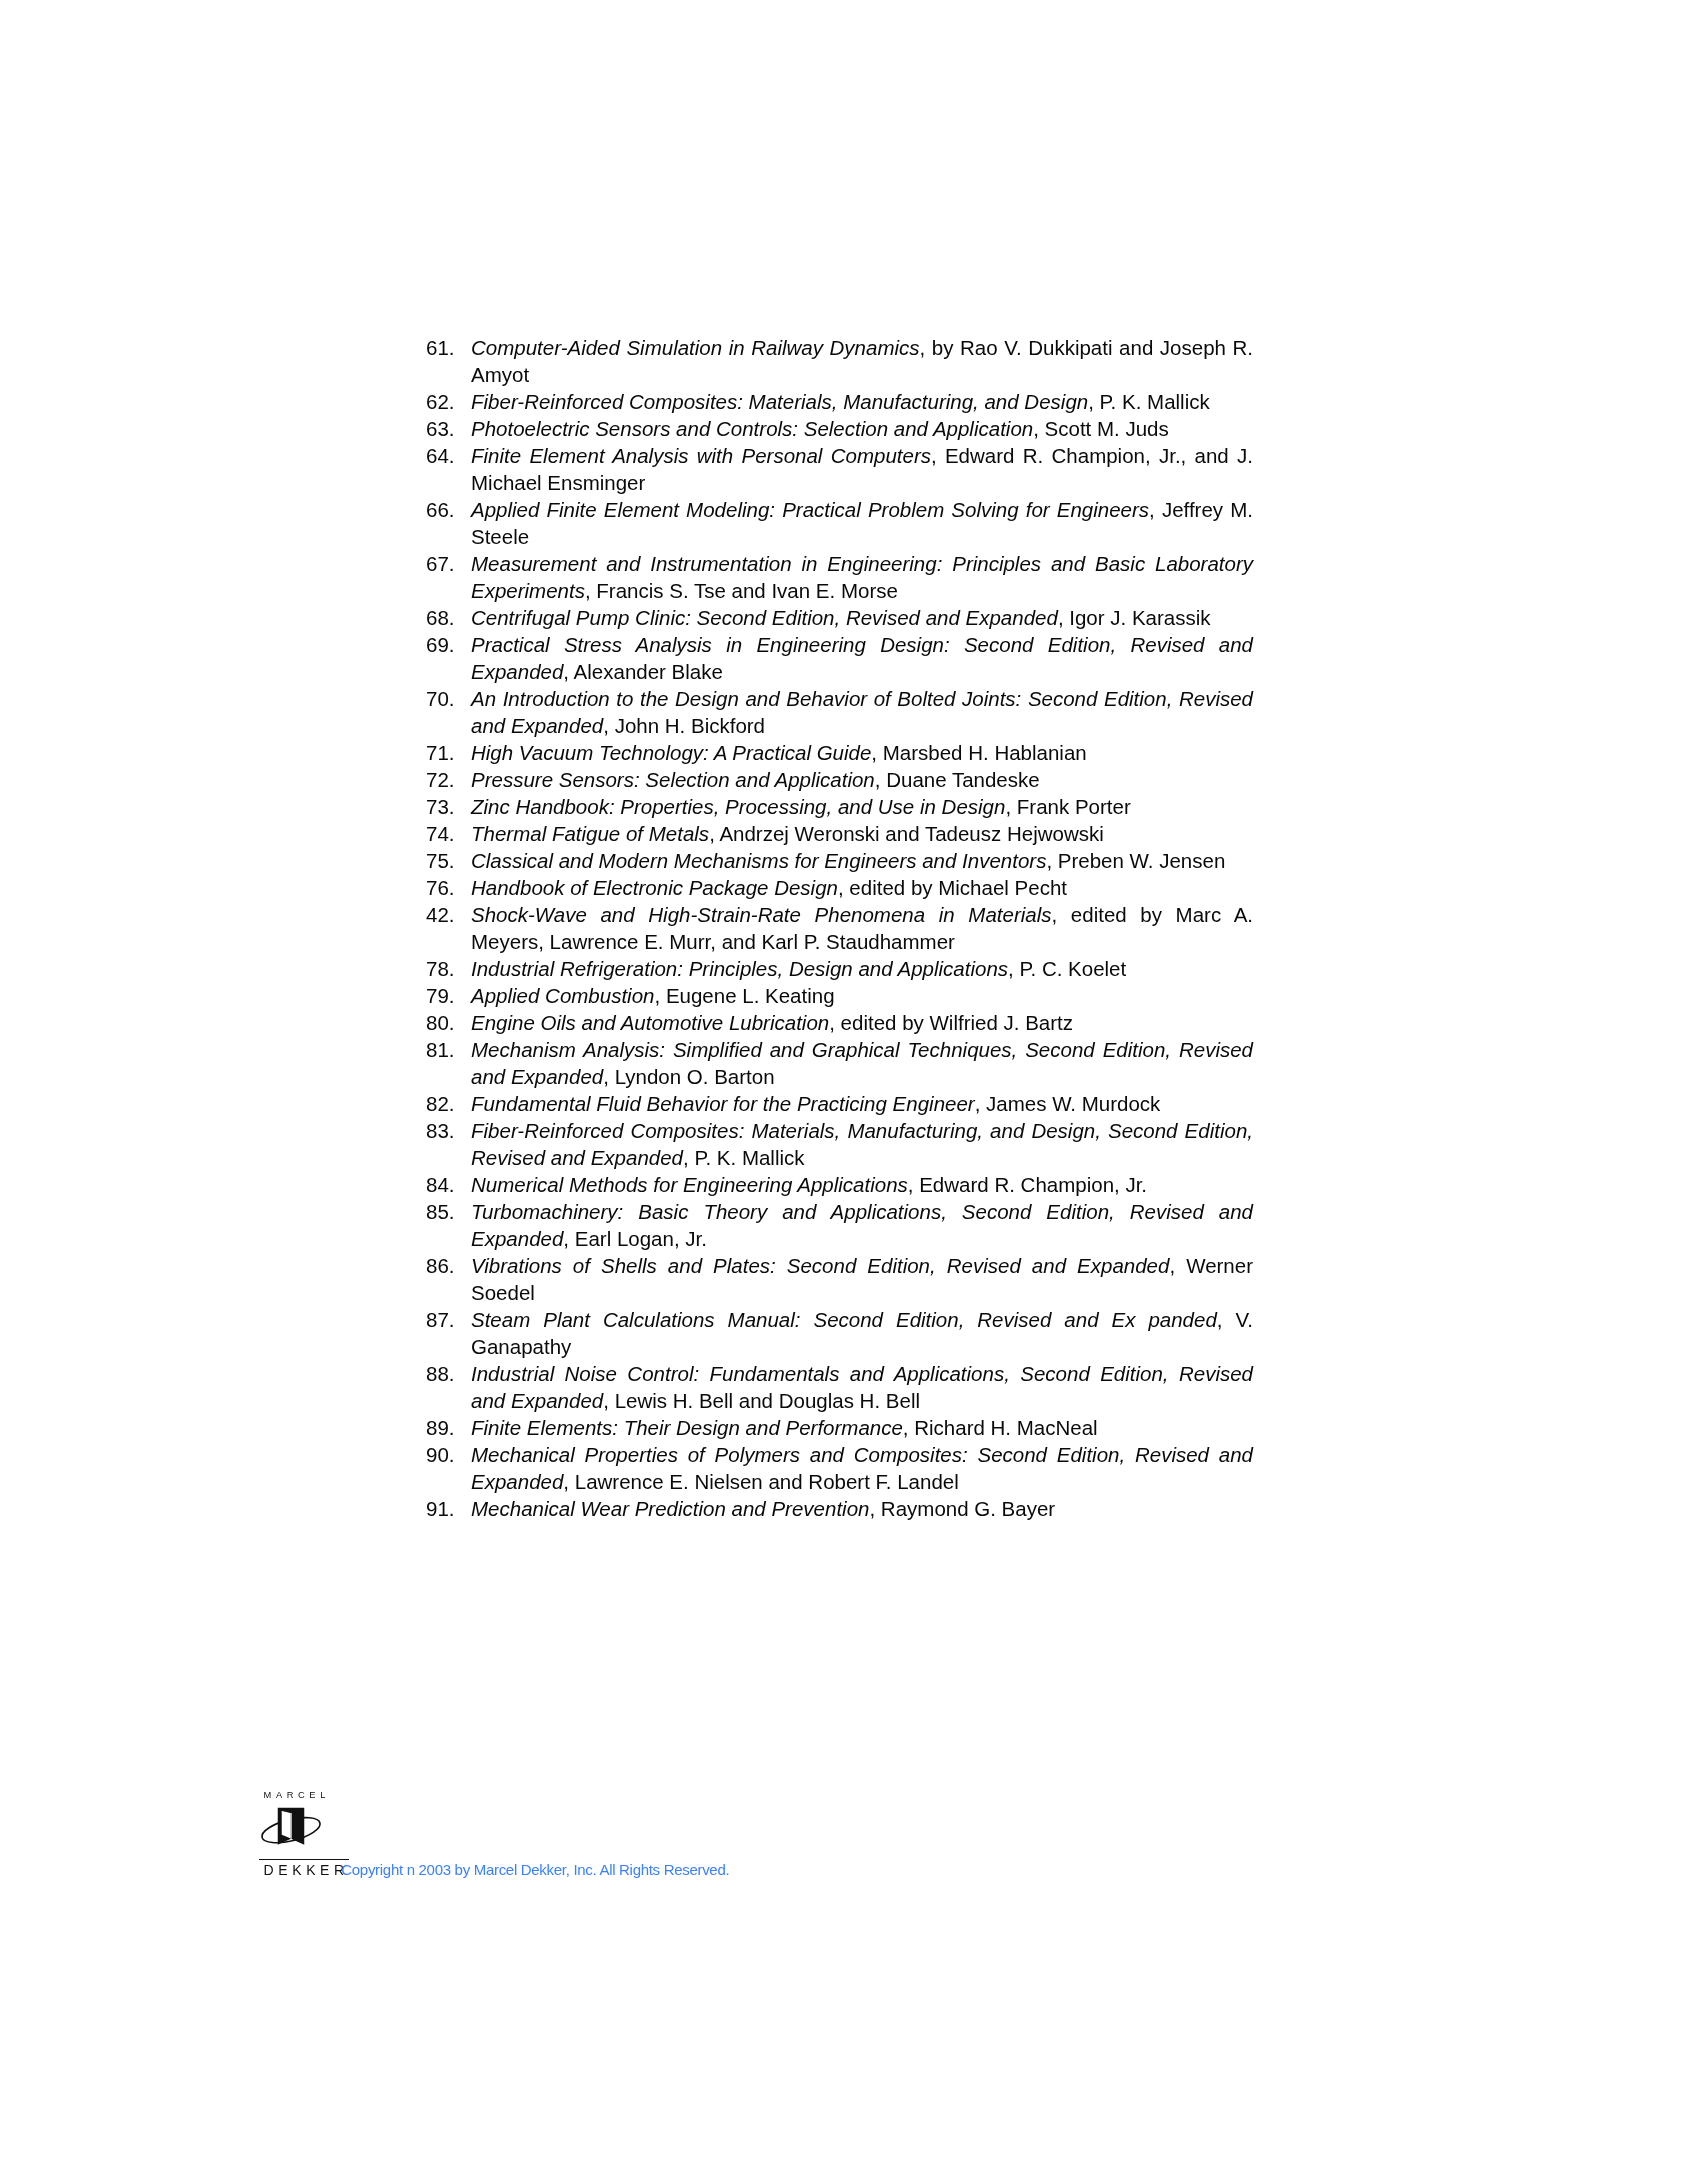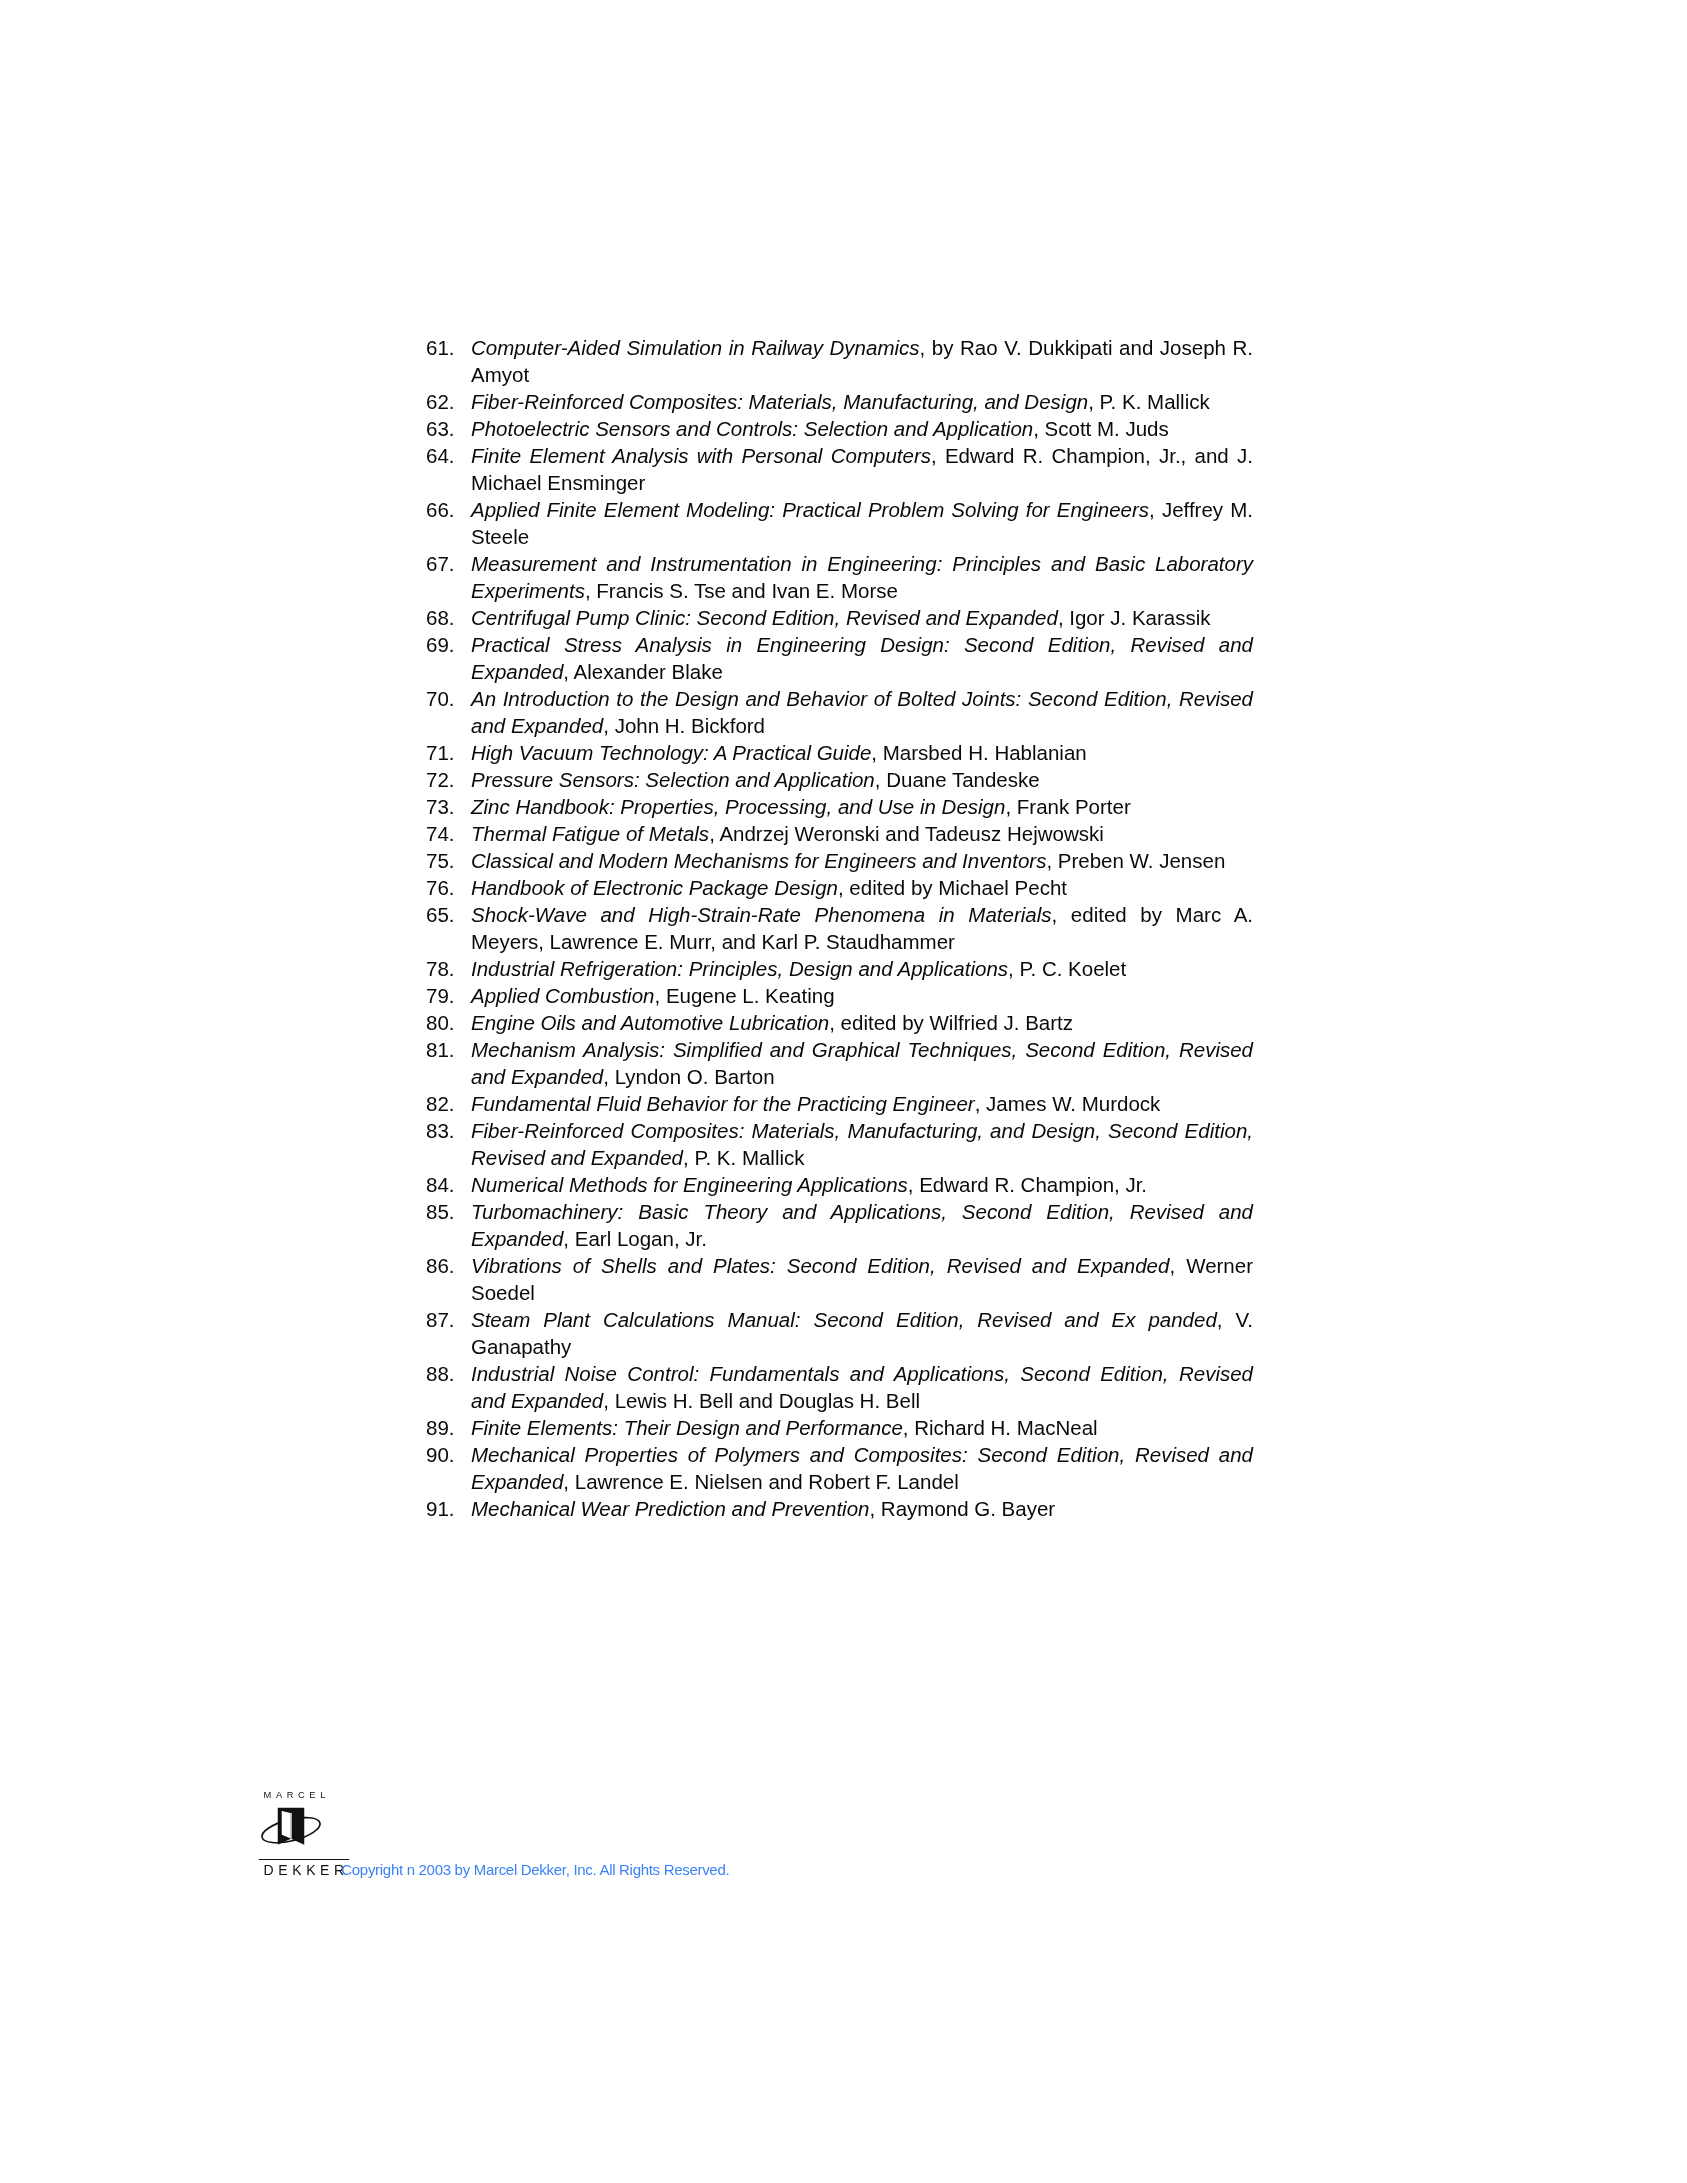--- a/index.html
+++ b/index.html
@@ -99,21 +99,21 @@
       <div class="item"><span class="num">67.</span><span class="title">Measurement and Instrumentation in Engineering: Principles and Basic Laboratory Experiments</span><span class="authors">, Francis S. Tse and Ivan E. Morse</span></div>
       <div class="item"><span class="num">68.</span><span class="title">Centrifugal Pump Clinic: Second Edition, Revised and Expanded</span><span class="authors">, Igor J. Karassik</span></div>
       <div class="item"><span class="num">69.</span><span class="title">Practical Stress Analysis in Engineering Design: Second Edition, Revised and Expanded</span><span class="authors">, Alexander Blake</span></div>
       <div class="item"><span class="num">70.</span><span class="title">An Introduction to the Design and Behavior of Bolted Joints: Second Edition, Revised and Expanded</span><span class="authors">, John H. Bickford</span></div>
       <div class="item"><span class="num">71.</span><span class="title">High Vacuum Technology: A Practical Guide</span><span class="authors">, Marsbed H. Hablanian</span></div>
       <div class="item"><span class="num">72.</span><span class="title">Pressure Sensors: Selection and Application</span><span class="authors">, Duane Tandeske</span></div>
       <div class="item"><span class="num">73.</span><span class="title">Zinc Handbook: Properties, Processing, and Use in Design</span><span class="authors">, Frank Porter</span></div>
       <div class="item"><span class="num">74.</span><span class="title">Thermal Fatigue of Metals</span><span class="authors">, Andrzej Weronski and Tadeusz Hejwowski</span></div>
       <div class="item"><span class="num">75.</span><span class="title">Classical and Modern Mechanisms for Engineers and Inventors</span><span class="authors">, Preben W. Jensen</span></div>
       <div class="item"><span class="num">76.</span><span class="title">Handbook of Electronic Package Design</span><span class="authors">, edited by Michael Pecht</span></div>
-      <div class="item"><span class="num">65.</span><span class="title">Shock-Wave and High-Strain-Rate Phenomena in Materials</span><span class="authors">, edited by Marc A. Meyers, Lawrence E. Murr, and Karl P. Staudhammer</span></div>
+      <div class="item"><span class="num">42.</span><span class="title">Shock-Wave and High-Strain-Rate Phenomena in Materials</span><span class="authors">, edited by Marc A. Meyers, Lawrence E. Murr, and Karl P. Staudhammer</span></div>
       <div class="item"><span class="num">78.</span><span class="title">Industrial Refrigeration: Principles, Design and Applications</span><span class="authors">, P. C. Koelet</span></div>
       <div class="item"><span class="num">79.</span><span class="title">Applied Combustion</span><span class="authors">, Eugene L. Keating</span></div>
       <div class="item"><span class="num">80.</span><span class="title">Engine Oils and Automotive Lubrication</span><span class="authors">, edited by Wilfried J. Bartz</span></div>
       <div class="item"><span class="num">81.</span><span class="title">Mechanism Analysis: Simplified and Graphical Techniques, Second Edition, Revised and Expanded</span><span class="authors">, Lyndon O. Barton</span></div>
       <div class="item"><span class="num">82.</span><span class="title">Fundamental Fluid Behavior for the Practicing Engineer</span><span class="authors">, James W. Murdock</span></div>
       <div class="item"><span class="num">83.</span><span class="title">Fiber-Reinforced Composites: Materials, Manufacturing, and Design, Second Edition, Revised and Expanded</span><span class="authors">, P. K. Mallick</span></div>
       <div class="item"><span class="num">84.</span><span class="title">Numerical Methods for Engineering Applications</span><span class="authors">, Edward R. Champion, Jr.</span></div>
       <div class="item"><span class="num">85.</span><span class="title">Turbomachinery: Basic Theory and Applications, Second Edition, Revised and Expanded</span><span class="authors">, Earl Logan, Jr.</span></div>
       <div class="item"><span class="num">86.</span><span class="title">Vibrations of Shells and Plates: Second Edition, Revised and Expanded</span><span class="authors">, Werner Soedel</span></div>
       <div class="item"><span class="num">87.</span><span class="title">Steam Plant Calculations Manual: Second Edition, Revised and Ex panded</span><span class="authors">, V. Ganapathy</span></div>

